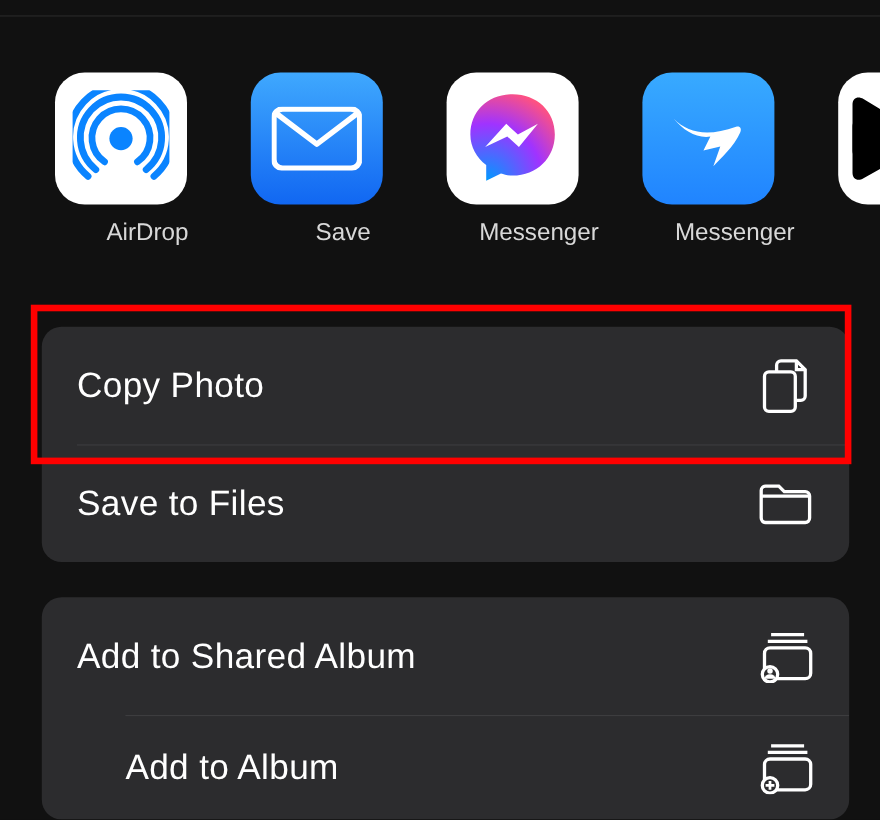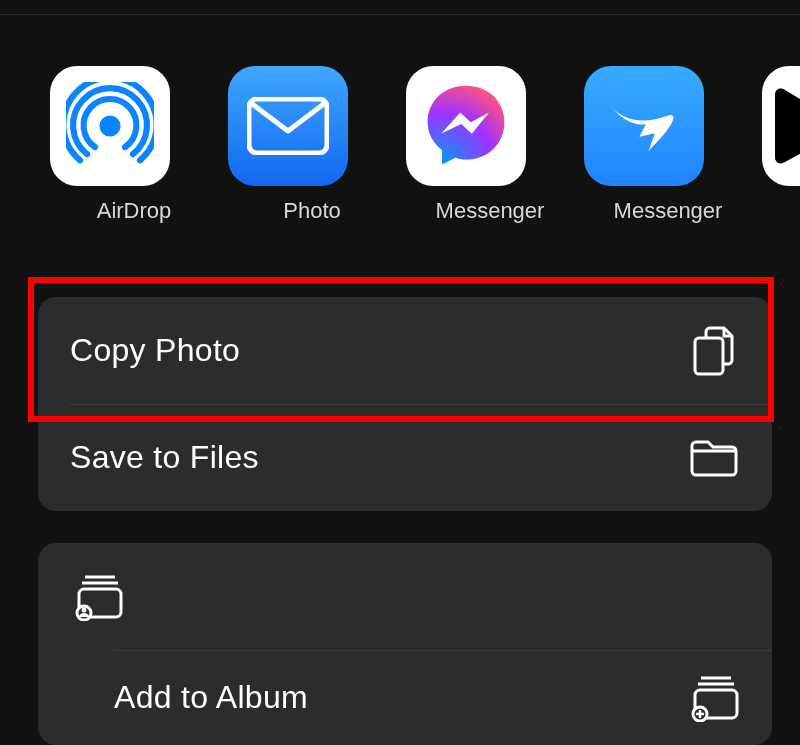--- a/index.html
+++ b/index.html
@@ -130,21 +130,21 @@
     <div class="app-label">AirDrop</div>
   </div>
 
   <div class="share-app">
     <div class="app-icon ico-mail">
       <svg width="82" height="58" viewBox="0 0 82 58">
         <rect x="2" y="2" width="78" height="54" rx="8" fill="none" stroke="#fff" stroke-width="5"></rect>
         <path d="M4 6 L41 34 L78 6" fill="none" stroke="#fff" stroke-width="5" stroke-linejoin="round"></path>
       </svg>
     </div>
-    <div class="app-label">Photo</div>
+    <div class="app-label">Save</div>
   </div>
 
   <div class="share-app">
     <div class="app-icon ico-white">
       <svg width="96" height="96" viewBox="0 0 100 100">
         <defs>
           <radialGradient id="mg" cx="20%" cy="100%" r="120%">
             <stop offset="0%" stop-color="#0099ff"></stop>
             <stop offset="55%" stop-color="#a033ff"></stop>
             <stop offset="90%" stop-color="#ff5280"></stop>
@@ -199,20 +199,21 @@
         <path d="M3 13 h44"></path>
       </svg>
     </span>
   </div>
 
 </div>
 
 <div class="list-group group2">
 
   <div class="list-row">
+    <span class="row-label">Add to Shared Album</span>
     <span class="row-icon">
       <svg width="54" height="48" viewBox="0 0 54 48" fill="none" stroke="#fff" stroke-width="3">
         <path d="M14 4 h30"></path>
         <path d="M11 10 h36"></path>
         <rect x="8" y="16" width="42" height="28" rx="5"></rect>
         <circle cx="13" cy="40" r="7" fill="#2c2c2e"></circle>
         <circle cx="13" cy="37" r="2.5" fill="#fff" stroke="none"></circle>
         <path d="M8 44 a5 4 0 0 1 10 0" fill="#fff" stroke="none"></path>
       </svg>
     </span>

